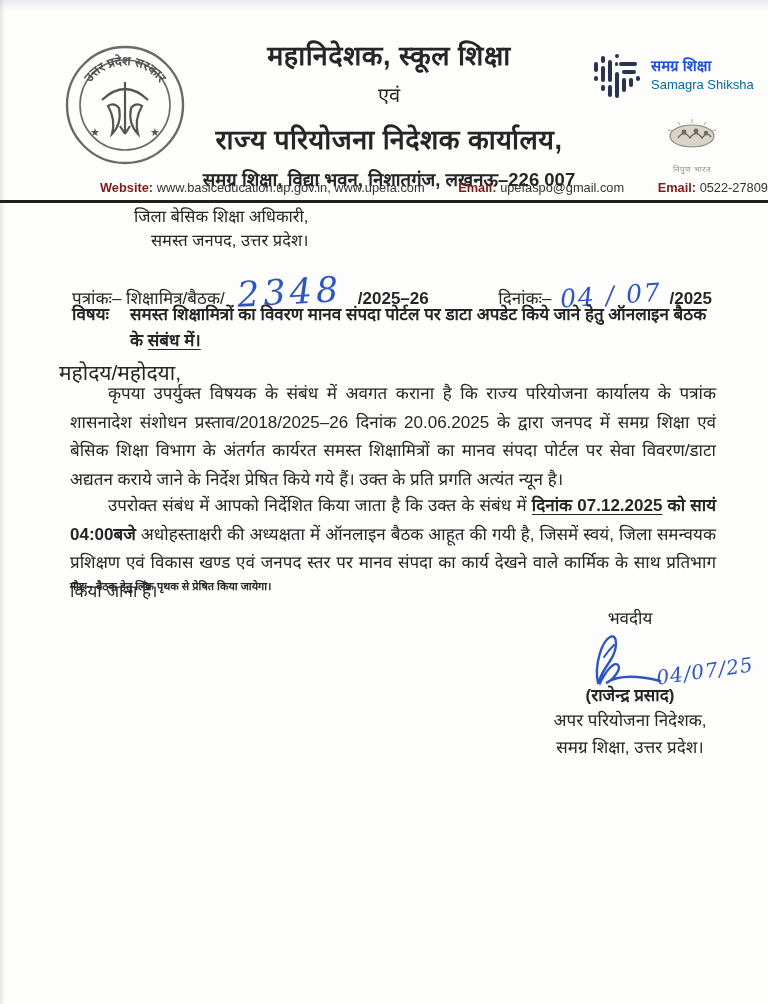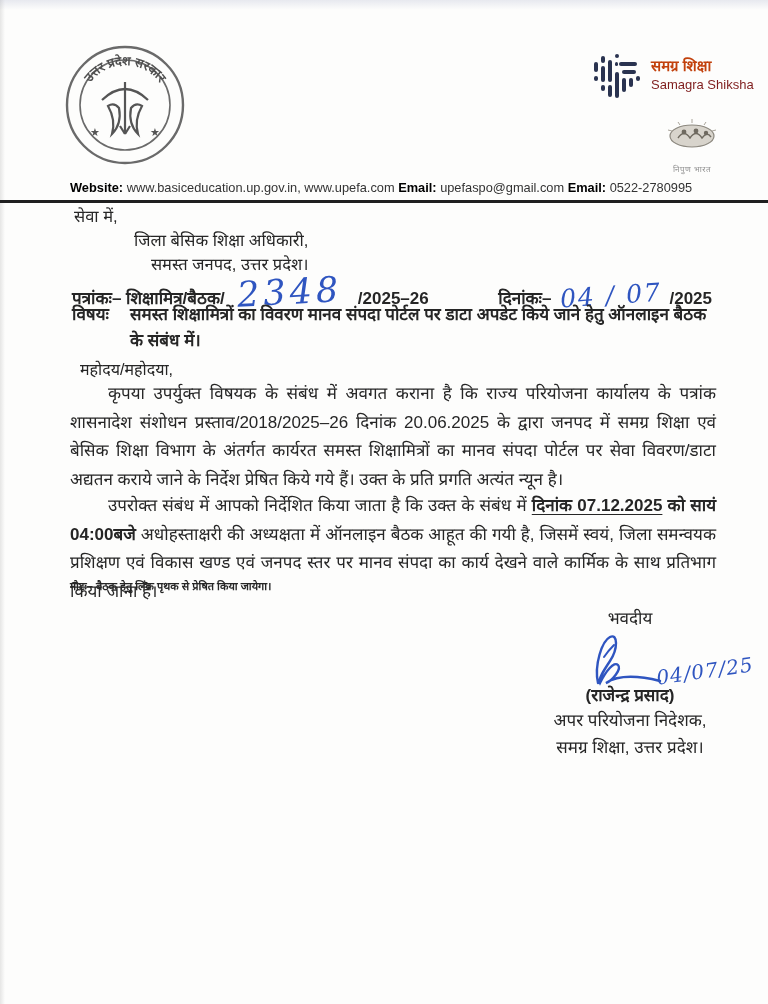--- a/index.html
+++ b/index.html
@@ -10,46 +10,46 @@
   
   .seal{position:absolute;left:62px;top:42px;width:126px;height:126px;}
   .head-center{position:absolute;left:190px;right:180px;top:36px;text-align:center;}
   .t1{font-size:27px;font-weight:bold;letter-spacing:.5px;}
   .t2{font-size:20px;margin-top:8px;}
   .t3{font-size:27px;font-weight:bold;margin-top:12px;letter-spacing:.5px;}
   .t4{font-size:18.5px;font-weight:bold;margin-top:9px;}
 
   .samagra{position:absolute;left:592px;top:52px;display:flex;align-items:flex-start;gap:9px;}
   .samagra .txt{padding-top:4px;line-height:19px;}
-  .samagra .hi{font-size:15px;font-weight:bold;color:#c2410c;}
-  .samagra .en{font-size:13px;color:#7f1d1d;}
+  .samagra .hi{font-size:15px;font-weight:bold;color:#1d4ed8;}
+  .samagra .en{font-size:13px;color:#0369a1;}
   .nipun{position:absolute;left:646px;top:116px;width:92px;text-align:center;}
   .nipun .cap{font-size:8px;color:#8f8f8f;margin-top:1px;letter-spacing:.5px;}
 
   .contact-line{position:absolute;left:70px;right:50px;top:180px;font-size:12.8px;color:#333;white-space:nowrap;}
-  .contact-line b{color:#000000;}
+  .contact-line b{color:#7f1d1d;margin-left:30px;}
   .rule{position:absolute;left:0;right:0;top:200px;height:3px;background:#1f1f1f;}
 
   
   .recipient{position:absolute;left:74px;top:204px;font-size:16.5px;line-height:24px;}
   .recipient .indent{margin-left:60px;text-align:right;}
 
   .refrow{position:absolute;left:72px;right:56px;top:268px;display:flex;align-items:baseline;font-size:17px;}
-  .refrow .lab{font-weight:bold;margin-top:18px;}
+  .refrow .lab{font-weight:normal;margin-top:18px;}
   .hand{color:#2f55c0;font-family:"DejaVu Serif",serif;font-style:italic;}
   .hw-num{display:inline-block;font-size:35px;letter-spacing:4px;margin:0 16px 0 12px;transform:rotate(-3deg);}
   .hw-date{display:inline-block;font-size:25px;letter-spacing:2px;margin:0 8px;transform:rotate(-4deg);}
   .refrow .suffix{font-weight:bold;}
   .refrow .right{margin-left:auto;display:flex;align-items:baseline;}
 
   .subject{position:absolute;left:72px;right:48px;top:302px;font-size:17px;font-weight:bold;line-height:26px;padding-left:58px;}
   .subject .lab{position:absolute;left:0;top:0;}
-  .subject .ul{text-underline-offset:3px;text-align:right;}
+  .subject .ul{text-decoration:underline;text-underline-offset:3px;text-align:right;}
 
-  .greeting{position:absolute;left:80px;top:358px;font-size:16px;text-align:right;}
+  .greeting{position:absolute;left:59px;top:358px;font-size:21px;text-align:right;}
   .para{position:absolute;left:70px;right:52px;font-size:17px;line-height:28.5px;text-align:justify;text-indent:38px;}
   .p1{top:380px;}
   .p2{top:492px;}
   .para .ulb{font-weight:bold;text-decoration:underline;text-underline-offset:3px;}
   .para .b{font-weight:bold;}
   .note{position:absolute;left:70px;top:578px;font-size:11px;font-weight:bold;}
 
   
   .closing{position:absolute;left:506px;width:248px;top:606px;text-align:center;font-size:17px;}
   .sig-wrap{position:relative;height:66px;margin-top:2px;}
@@ -81,20 +81,26 @@
         <line x1="63" y1="40" x2="63" y2="92"></line>
         <path d="M63 92 L58 84 M63 92 L68 84"></path>
         <path d="M46 64 Q54 78 50 92 Q60 82 57 66 Q52 60 46 64 Z"></path>
         <path d="M80 64 Q72 78 76 92 Q66 82 69 66 Q74 60 80 64 Z"></path>
       </g>
       <text x="28" y="94" font-size="11" fill="#555">★</text>
       <text x="88" y="94" font-size="11" fill="#555">★</text>
     </svg>
   </div>
 
+  <div class="head-center">
+    <div class="t1">महानिदेशक, स्कूल शिक्षा</div>
+    <div class="t2">एवं</div>
+    <div class="t3">राज्य परियोजना निदेशक कार्यालय,</div>
+    <div class="t4">समग्र शिक्षा, विद्या भवन, निशातगंज, लखनऊ–226 007</div>
+  </div>
 
   <div class="samagra">
     <svg width="50" height="50" viewBox="0 0 50 50">
       <g fill="#2a3350">
         <rect x="2" y="10" width="4" height="10" rx="2"></rect>
           <rect x="2" y="24" width="4" height="5" rx="2"></rect>
         <rect x="9" y="4" width="4" height="7" rx="2"></rect>
           <rect x="9" y="14" width="4" height="16" rx="2"></rect>
           <rect x="9" y="33" width="4" height="6" rx="2"></rect>
         <rect x="16" y="8" width="4" height="22" rx="2"></rect>
@@ -137,21 +143,20 @@
     <b>Website:</b>
     <span>www.basiceducation.up.gov.in, www.upefa.com</span>
     <b>Email:</b>
     <span>upefaspo@gmail.com</span>
     <b>Email:</b>
     <span>0522-2780995</span>
   </div>
   <div class="rule"></div>
 
   <div class="recipient">
-    <div>सेवा में,</div>
     <div class="indent">जिला बेसिक शिक्षा अधिकारी,</div>
     <div class="indent">समस्त जनपद, उत्तर प्रदेश।</div>
   </div>
 
   <div class="refrow">
     <span class="lab">पत्रांकः– शिक्षामित्र/बैठक/</span>
     <span class="hand hw-num">2348</span>
     <span class="suffix">/2025–26</span>
     <span class="right">
       <span class="lab">दिनांकः–</span>

